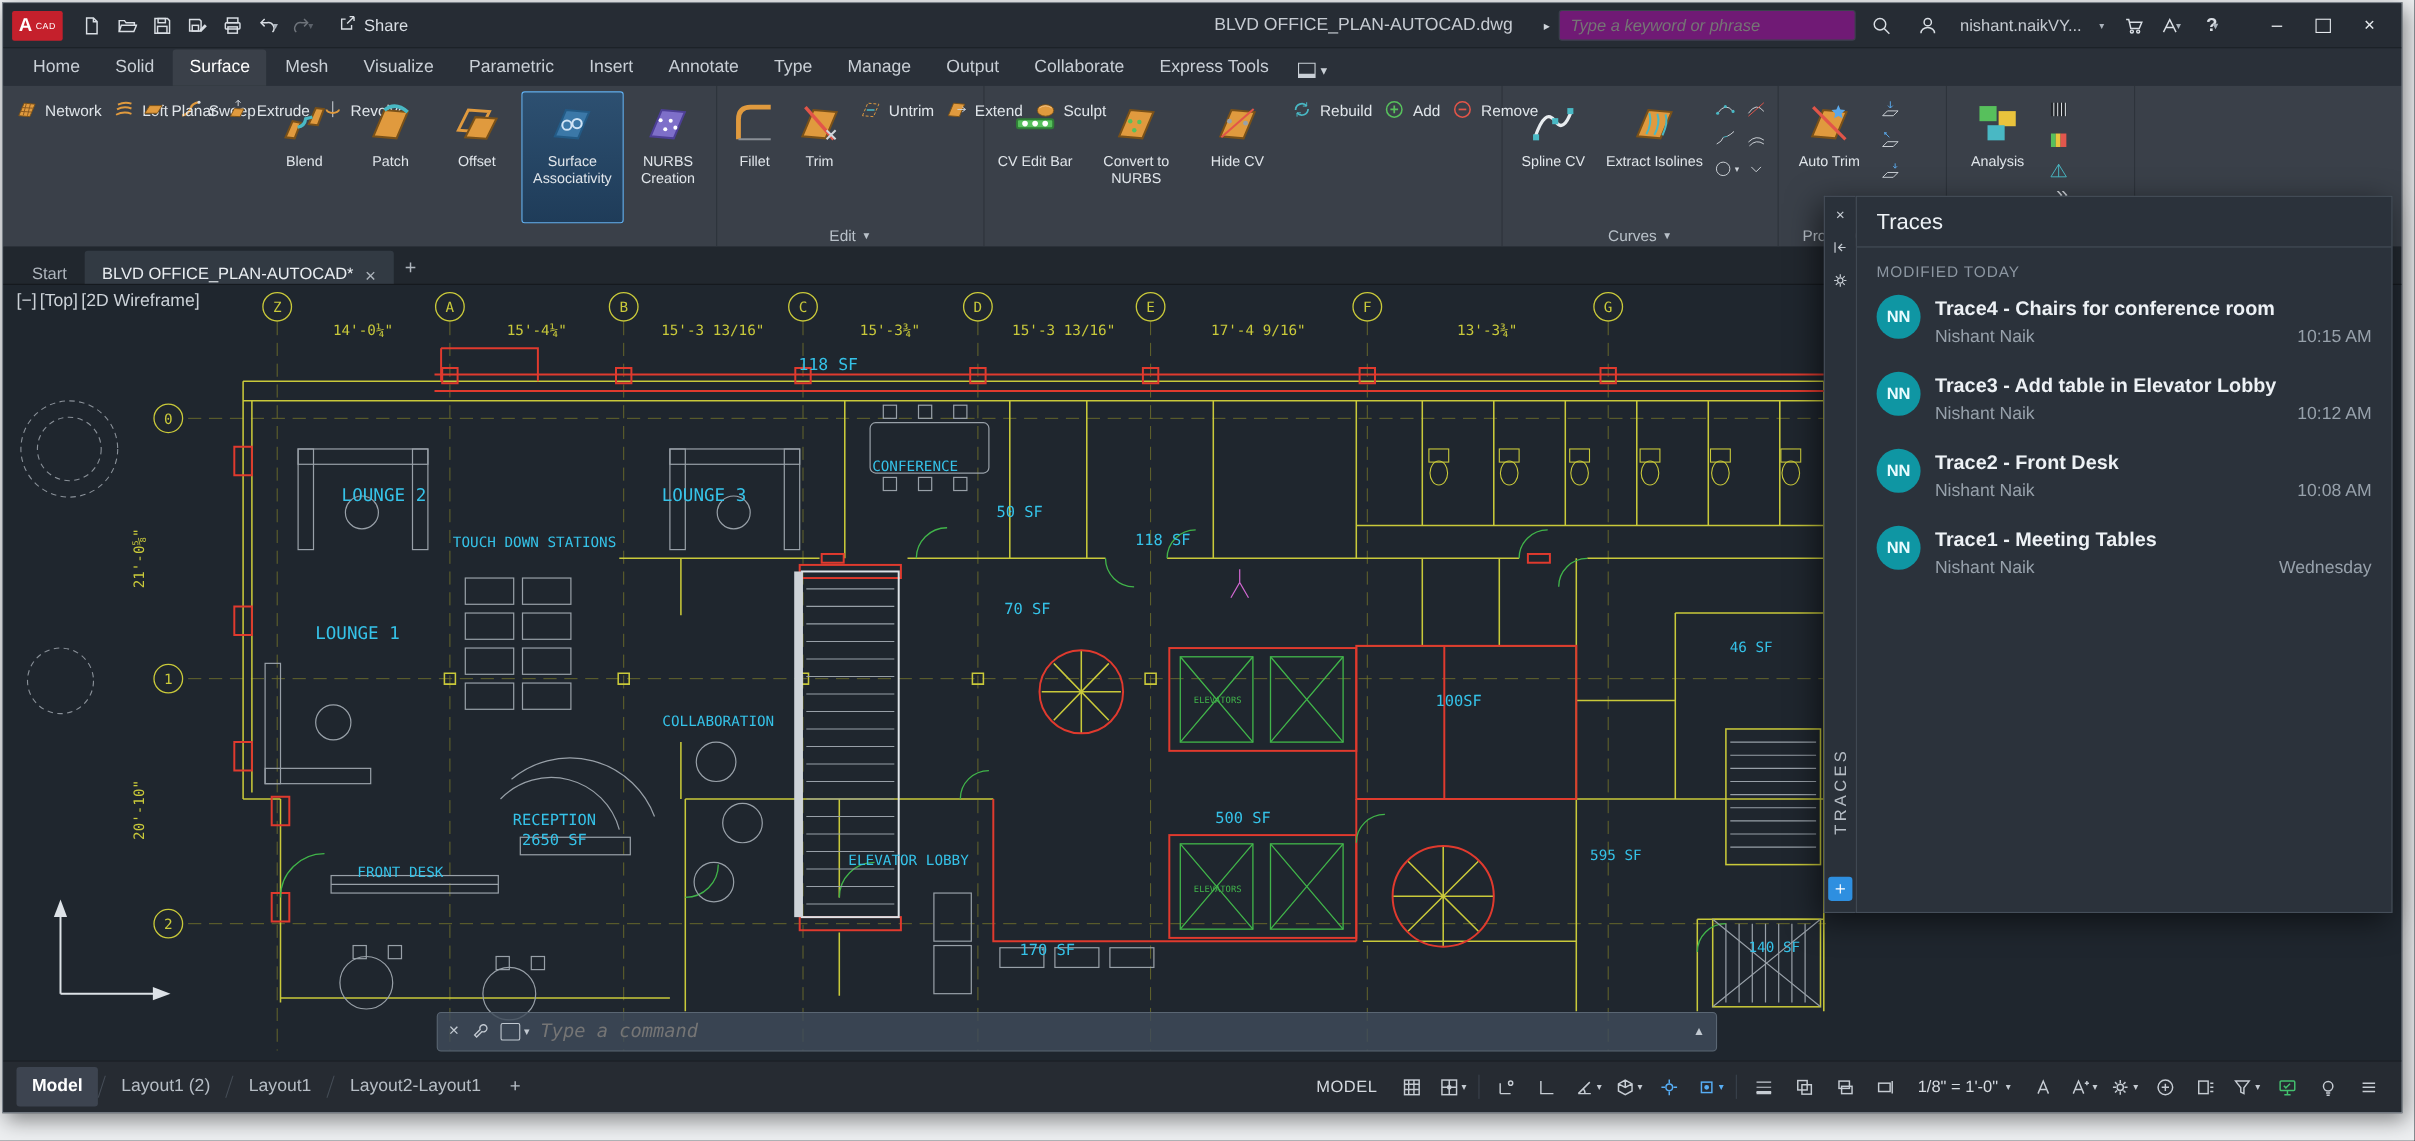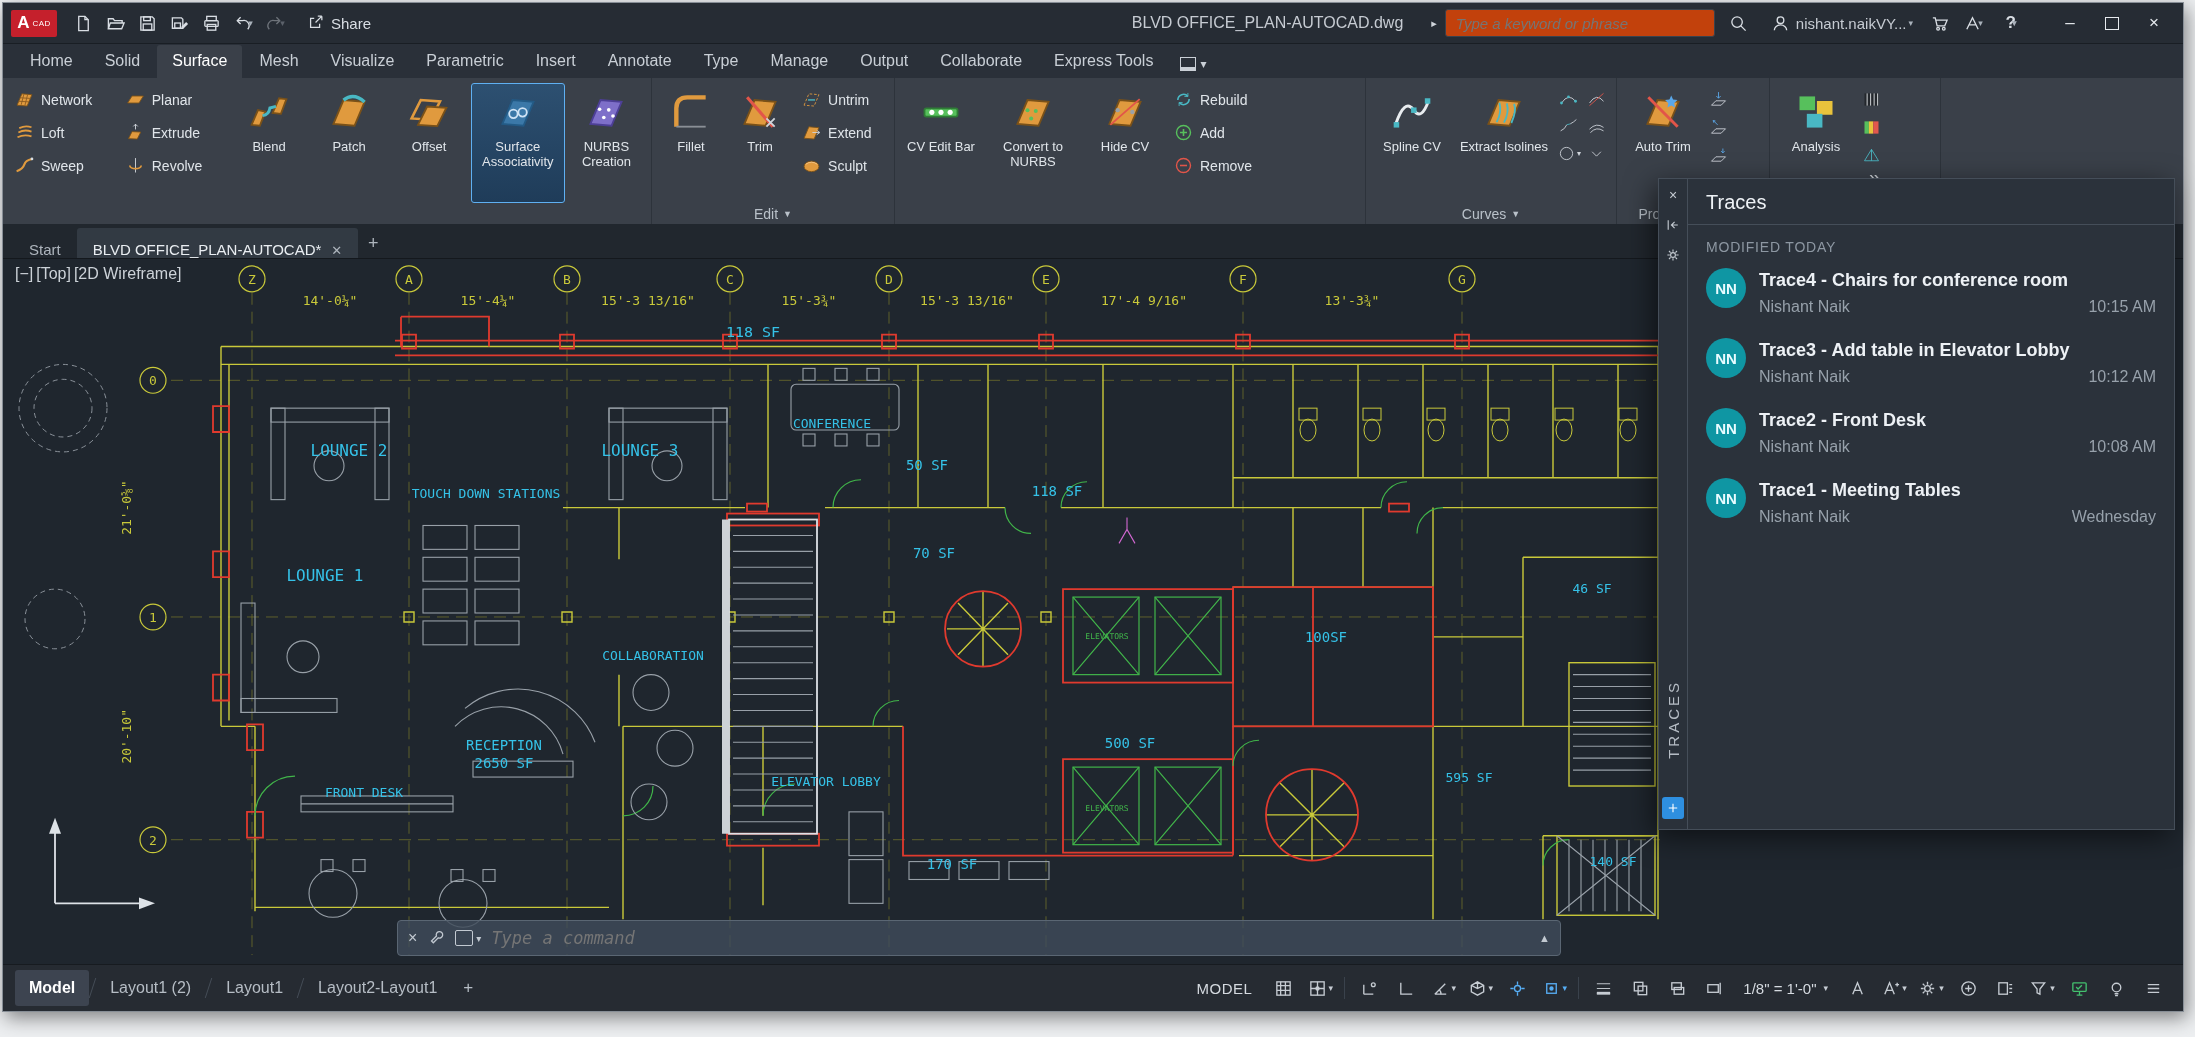--- a/index.html
+++ b/index.html
@@ -13,43 +13,43 @@
   .logo i{color:#fff;font-size:8px;font-style:normal;letter-spacing:.5px}
   .tbic{width:32px;height:30px;display:flex;align-items:center;justify-content:center;border-radius:3px;position:relative;color:#d9dee4}
   .tbic svg{width:19px;height:19px;stroke:#d9dee4;fill:none;stroke-width:1.4}
   .tbic.dis{opacity:.4}
   .tbarr{font-size:9px;color:#aab2bb;margin-left:-4px}
   .share{display:flex;align-items:center;gap:6px;color:#d9dee4;font-size:15px;margin-left:14px}
   .share svg{width:18px;height:18px;stroke:#d9dee4;fill:none;stroke-width:1.4}
   .tbtitle{color:#c6cbd2;font-size:16px;margin:0 16px 0 auto}
   .tbsearchwrap{display:flex;align-items:center;gap:8px;margin-left:10px}
   .caretr{color:#cfd4da;font-size:11px}
-  .search{width:252px;height:26px;background:#c2410c;border:1px solid #3a424c;border-radius:3px;display:flex;align-items:center;padding:0 8px}
+  .search{width:252px;height:26px;background:#701a75;border:1px solid #3a424c;border-radius:3px;display:flex;align-items:center;padding:0 8px}
   .search input{flex:1;background:none;border:0;color:#cfd5db;font-style:italic;font-size:15px;outline:none;font-family:"Liberation Sans",sans-serif}
-  .userwrap{display:flex;align-items:center;gap:6px;margin-left:14px;color:#c6cbd2;font-size:15px}
+  .userwrap{display:flex;align-items:center;gap:20px;margin-left:14px;color:#c6cbd2;font-size:15px}
   .userwrap svg,.tbr svg{width:19px;height:19px;stroke:#d9dee4;fill:none;stroke-width:1.4}
   .tbr{display:flex;align-items:center;gap:2px;margin-left:8px}
   .help{color:#d9dee4;font-size:17px;font-weight:bold;padding:0 4px}
   .winb{display:flex;margin-left:16px}
   .wb{width:42px;height:30px;display:flex;align-items:center;justify-content:center;color:#e6eaee;font-size:17px}
   .wb .maxbox{width:12px;height:11px;border:1.4px solid #e6eaee}
 
   
   .rtabs{height:34px;background:#2a3039;display:flex;align-items:flex-end;padding-left:12px;gap:2px;flex:none}
   .rtab{padding:7px 15px 8px;font-size:16px;color:#c9cfd6;white-space:nowrap}
   .rtab.active{background:#3a4049;color:#fff;border-radius:3px 3px 0 0}
   .rtabopt{display:flex;align-items:center;gap:4px;padding:7px 10px;color:#c9cfd6;font-size:12px}
 
   
   .ribbon{height:146px;background:#3a4049;display:flex;position:relative;flex:none}
   .panel{display:flex;flex-direction:column;border-right:1px solid #2d333b;flex:none}
   .pc{flex:1;display:flex;align-items:flex-start;padding:5px 6px 0;gap:3px}
   .plab{height:23px;font-size:14px;color:#b9c1c9;display:flex;align-items:center;justify-content:center;gap:5px}
   .plab .a{font-size:9px}
-  .scol{display:flex;flex-direction:column;width:112px}
+  .scol{display:flex;flex-direction:row;width:112px}
   .btnS{display:flex;gap:6px;align-items:center;height:33px;padding:0 5px;border-radius:3px;color:#e0e5ea;font-size:14px;white-space:nowrap}
   .btnS .ic{width:21px;height:21px;flex:none}
   .btnL{width:78px;height:112px;display:flex;flex-direction:column;align-items:center;padding-top:6px;border-radius:3px;border:1px solid transparent}
   .btnL.wide{width:96px}
   .btnL .ic{width:44px;height:44px}
   .btnL .lb{margin-top:5px;font-size:13px;line-height:15px;color:#e0e5ea;text-align:center}
   .btnL.on{background:linear-gradient(#2d5071,#1f3c59);border:1px solid #5fb0f2}
   .ic svg{width:100%;height:100%}
   .mgrid{display:grid;grid-template-columns:26px 26px;gap:2px;padding-top:4px}
   .mcol{display:flex;flex-direction:column;gap:3px;padding-top:4px}

